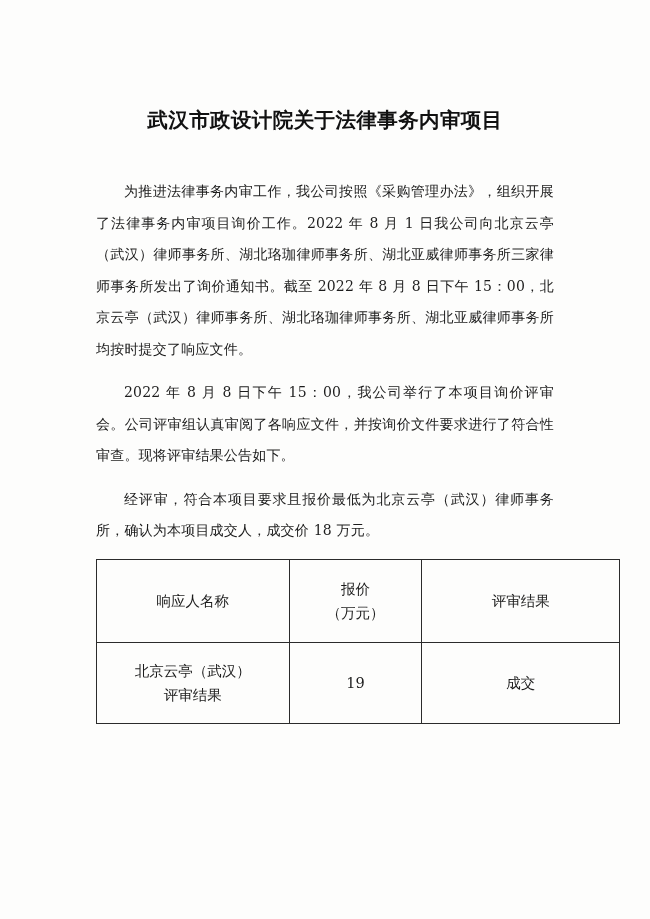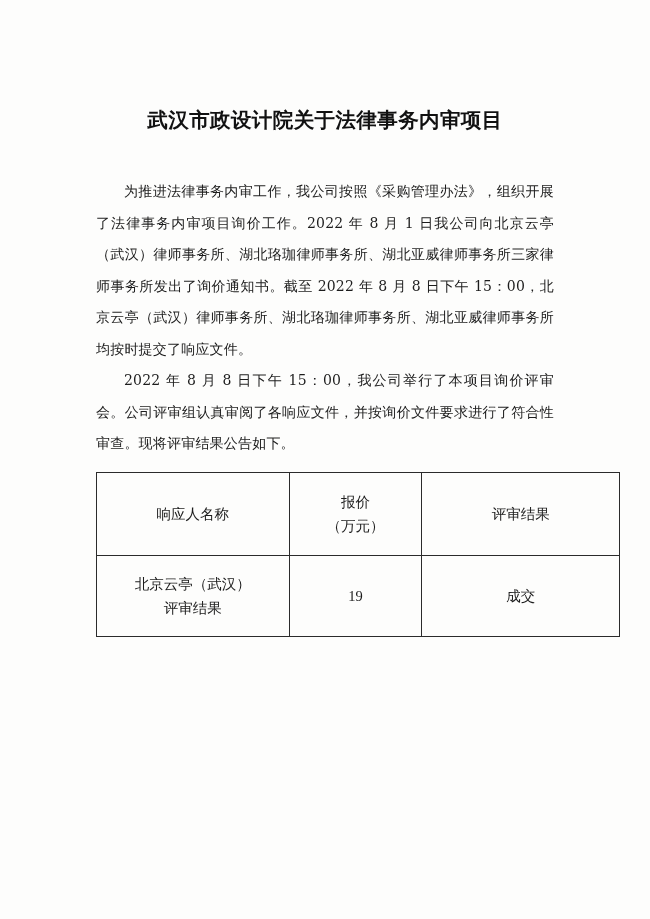--- a/index.html
+++ b/index.html
@@ -47,21 +47,21 @@
     text-justify: inter-ideograph;
     text-indent: 2em;
     margin: 0;
     color: #1c1c1c;
     letter-spacing: 0.2px;
   }
   .para.first {
     margin-top: 40px;
   }
   .para + .para {
-    margin-top: 0px;
+    margin-top: 12px;
   }
   .table-title {
     text-align: center;
     font-weight: bold;
     font-size: 15.6px;
     margin-top: 34px;
     margin-bottom: 14px;
     letter-spacing: 0.5px;
   }
   table.result-table {
@@ -81,38 +81,39 @@
     padding: 6px 4px;
     color: #1c1c1c;
   }
   table.result-table thead td {
     height: 70px;
   }
   table.result-table tbody td {
     height: 68px;
   }
   .col-a { width: 37%; }
-  .col-b { width: 25%; font-family: Liberation Serif, serif; }
+  .col-b { width: 25%; }
   .col-c { width: 38%; }
   .cell-stack span {
     display: block;
   }
 </style>
 </head>
 <body>
 
 <div class="page">
   <div class="doc-body">
 
     <div class="doc-title">
       <span>武汉市政设计院关于法律事务内审项目</span>
     </div>
 
     <p class="para first">为推进法律事务内审工作，我公司按照《采购管理办法》，组织开展了法律事务内审项目询价工作。2022 年 8 月 1 日我公司向北京云亭（武汉）律师事务所、湖北珞珈律师事务所、湖北亚威律师事务所三家律师事务所发出了询价通知书。截至 2022 年 8 月 8 日下午 15：00，北京云亭（武汉）律师事务所、湖北珞珈律师事务所、湖北亚威律师事务所均按时提交了响应文件。</p>
     <p class="para">2022 年 8 月 8 日下午 15：00，我公司举行了本项目询价评审会。公司评审组认真审阅了各响应文件，并按询价文件要求进行了符合性审查。现将评审结果公告如下。</p>
+    <p class="para">经评审，符合本项目要求且报价最低为北京云亭（武汉）律师事务所，确认为本项目成交人，成交价 18 万元。</p>
 
 
     <table class="result-table">
       <thead>
         <tr>
           <td class="col-a">响应人名称</td>
           <td class="col-b">
             <div class="cell-stack">
               <span>报价</span>
               <span>（万元）</span>

